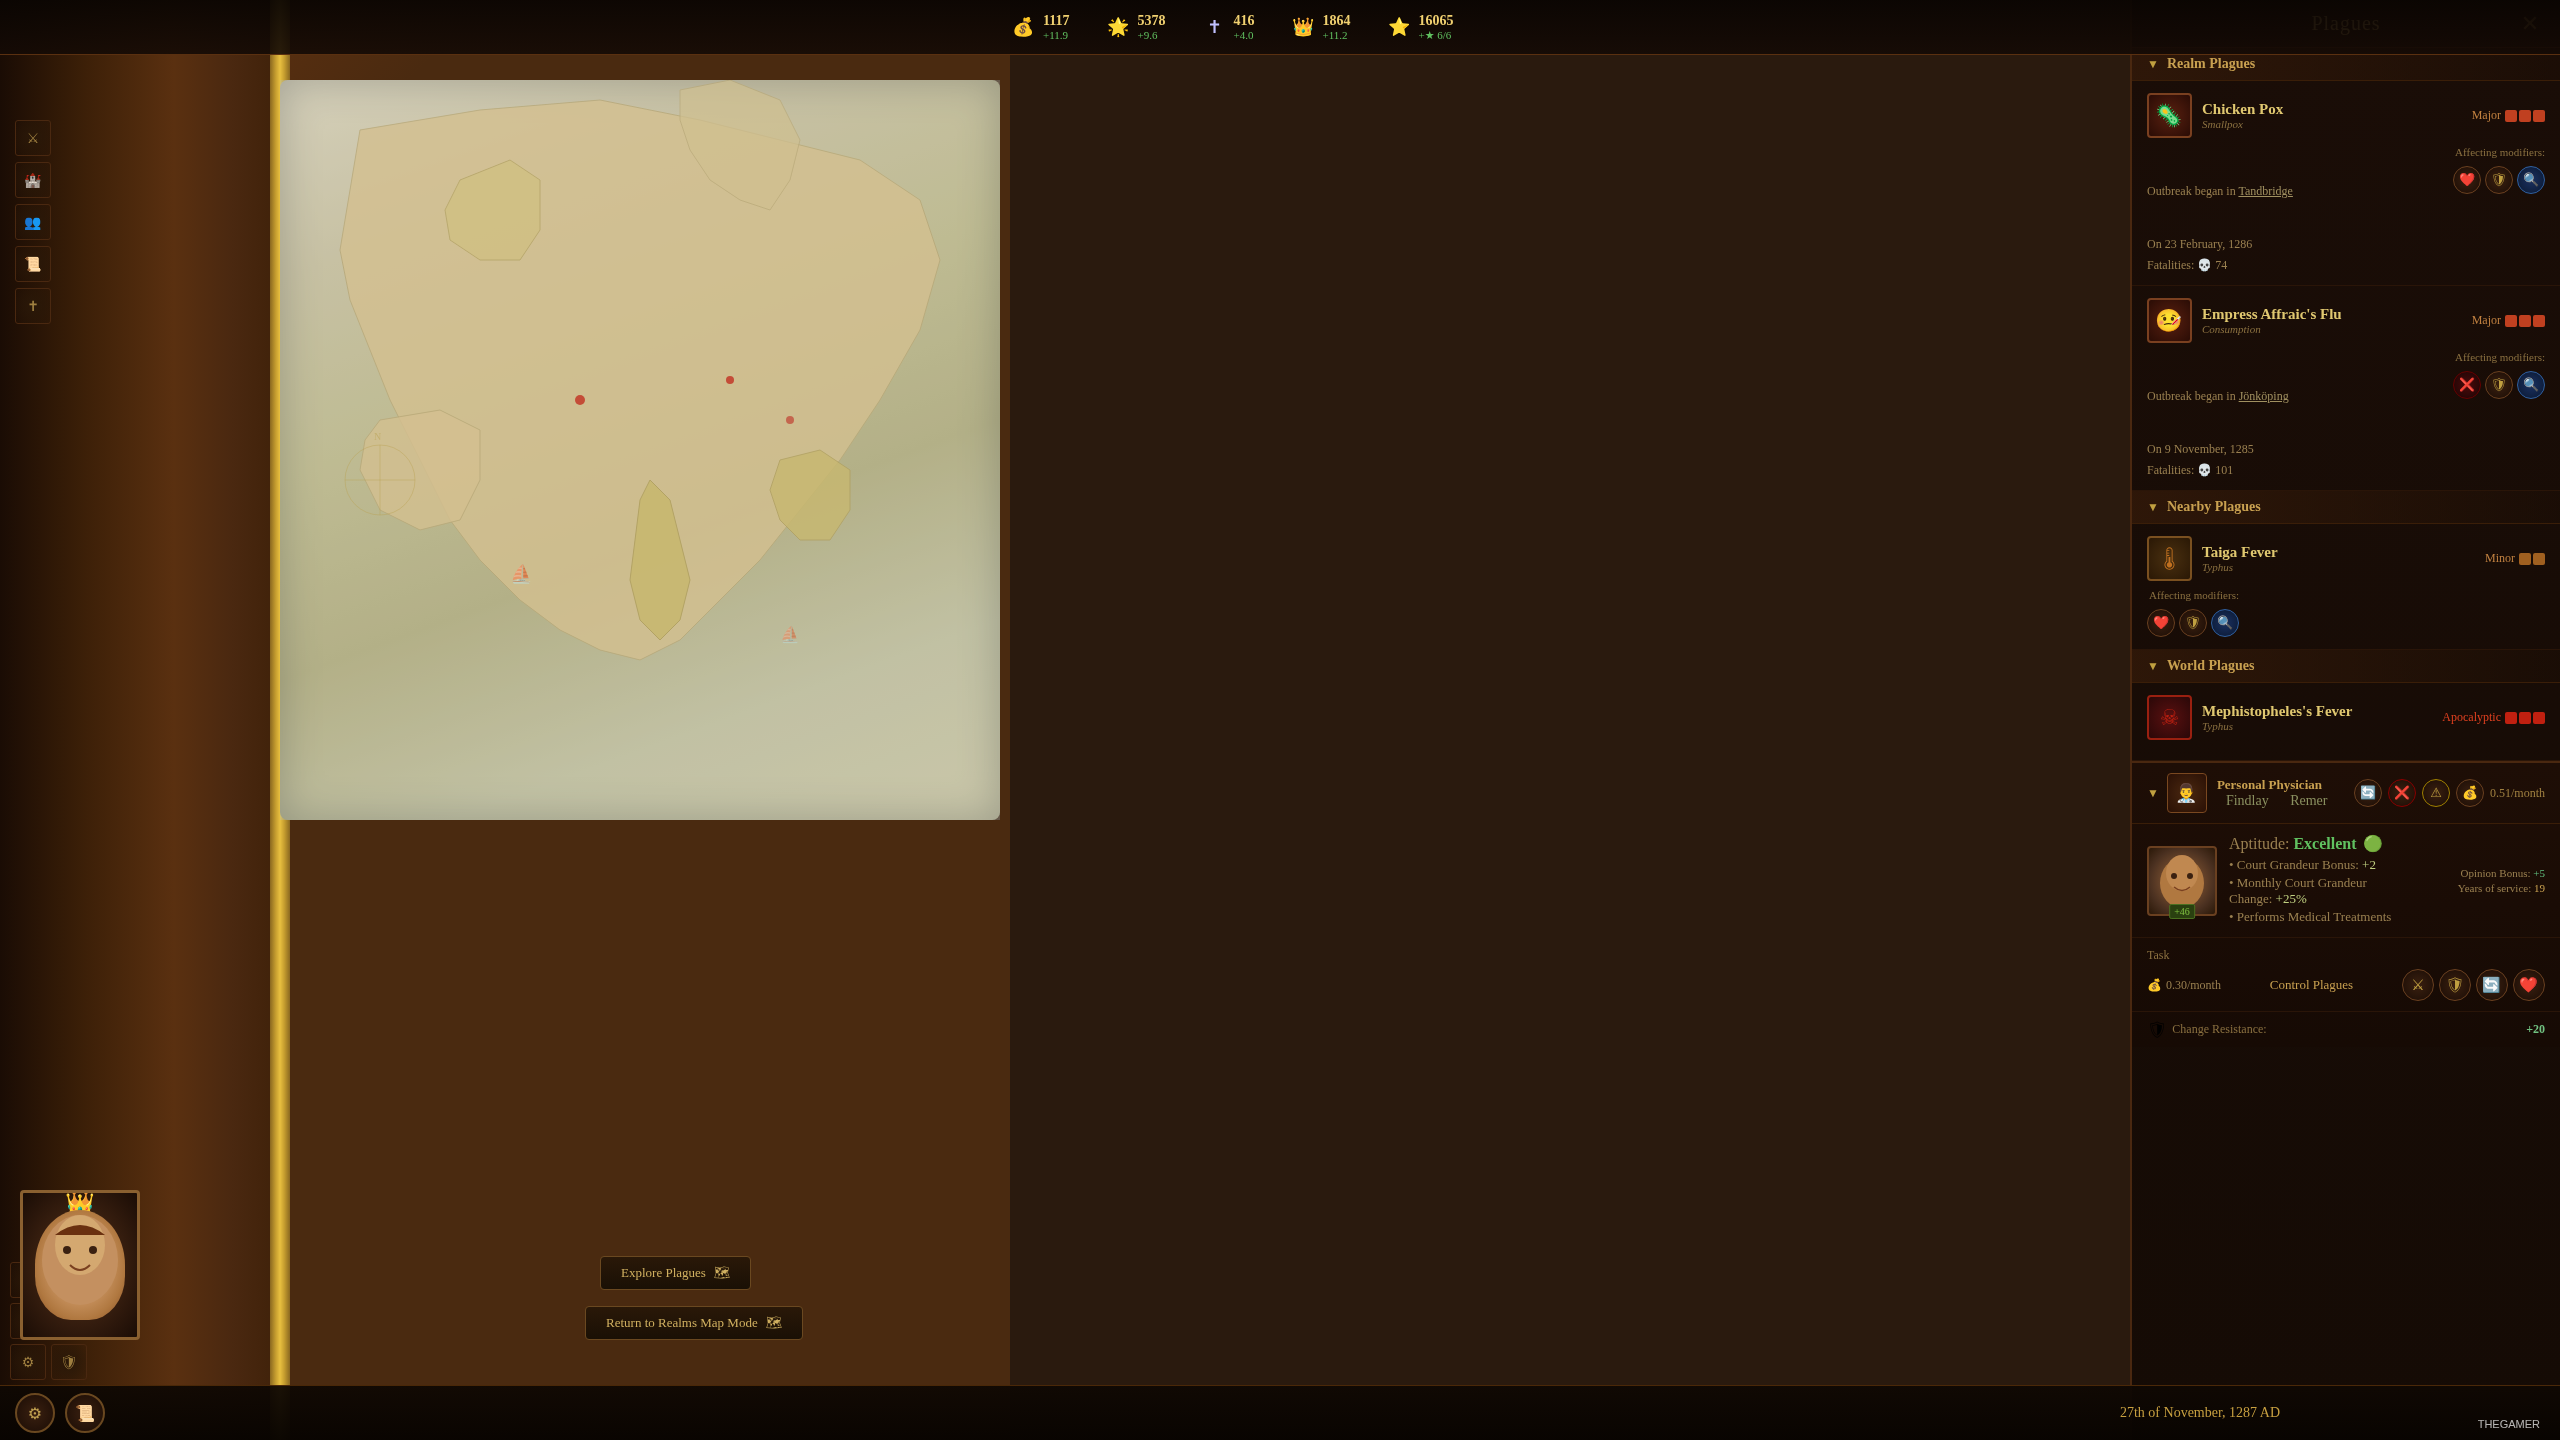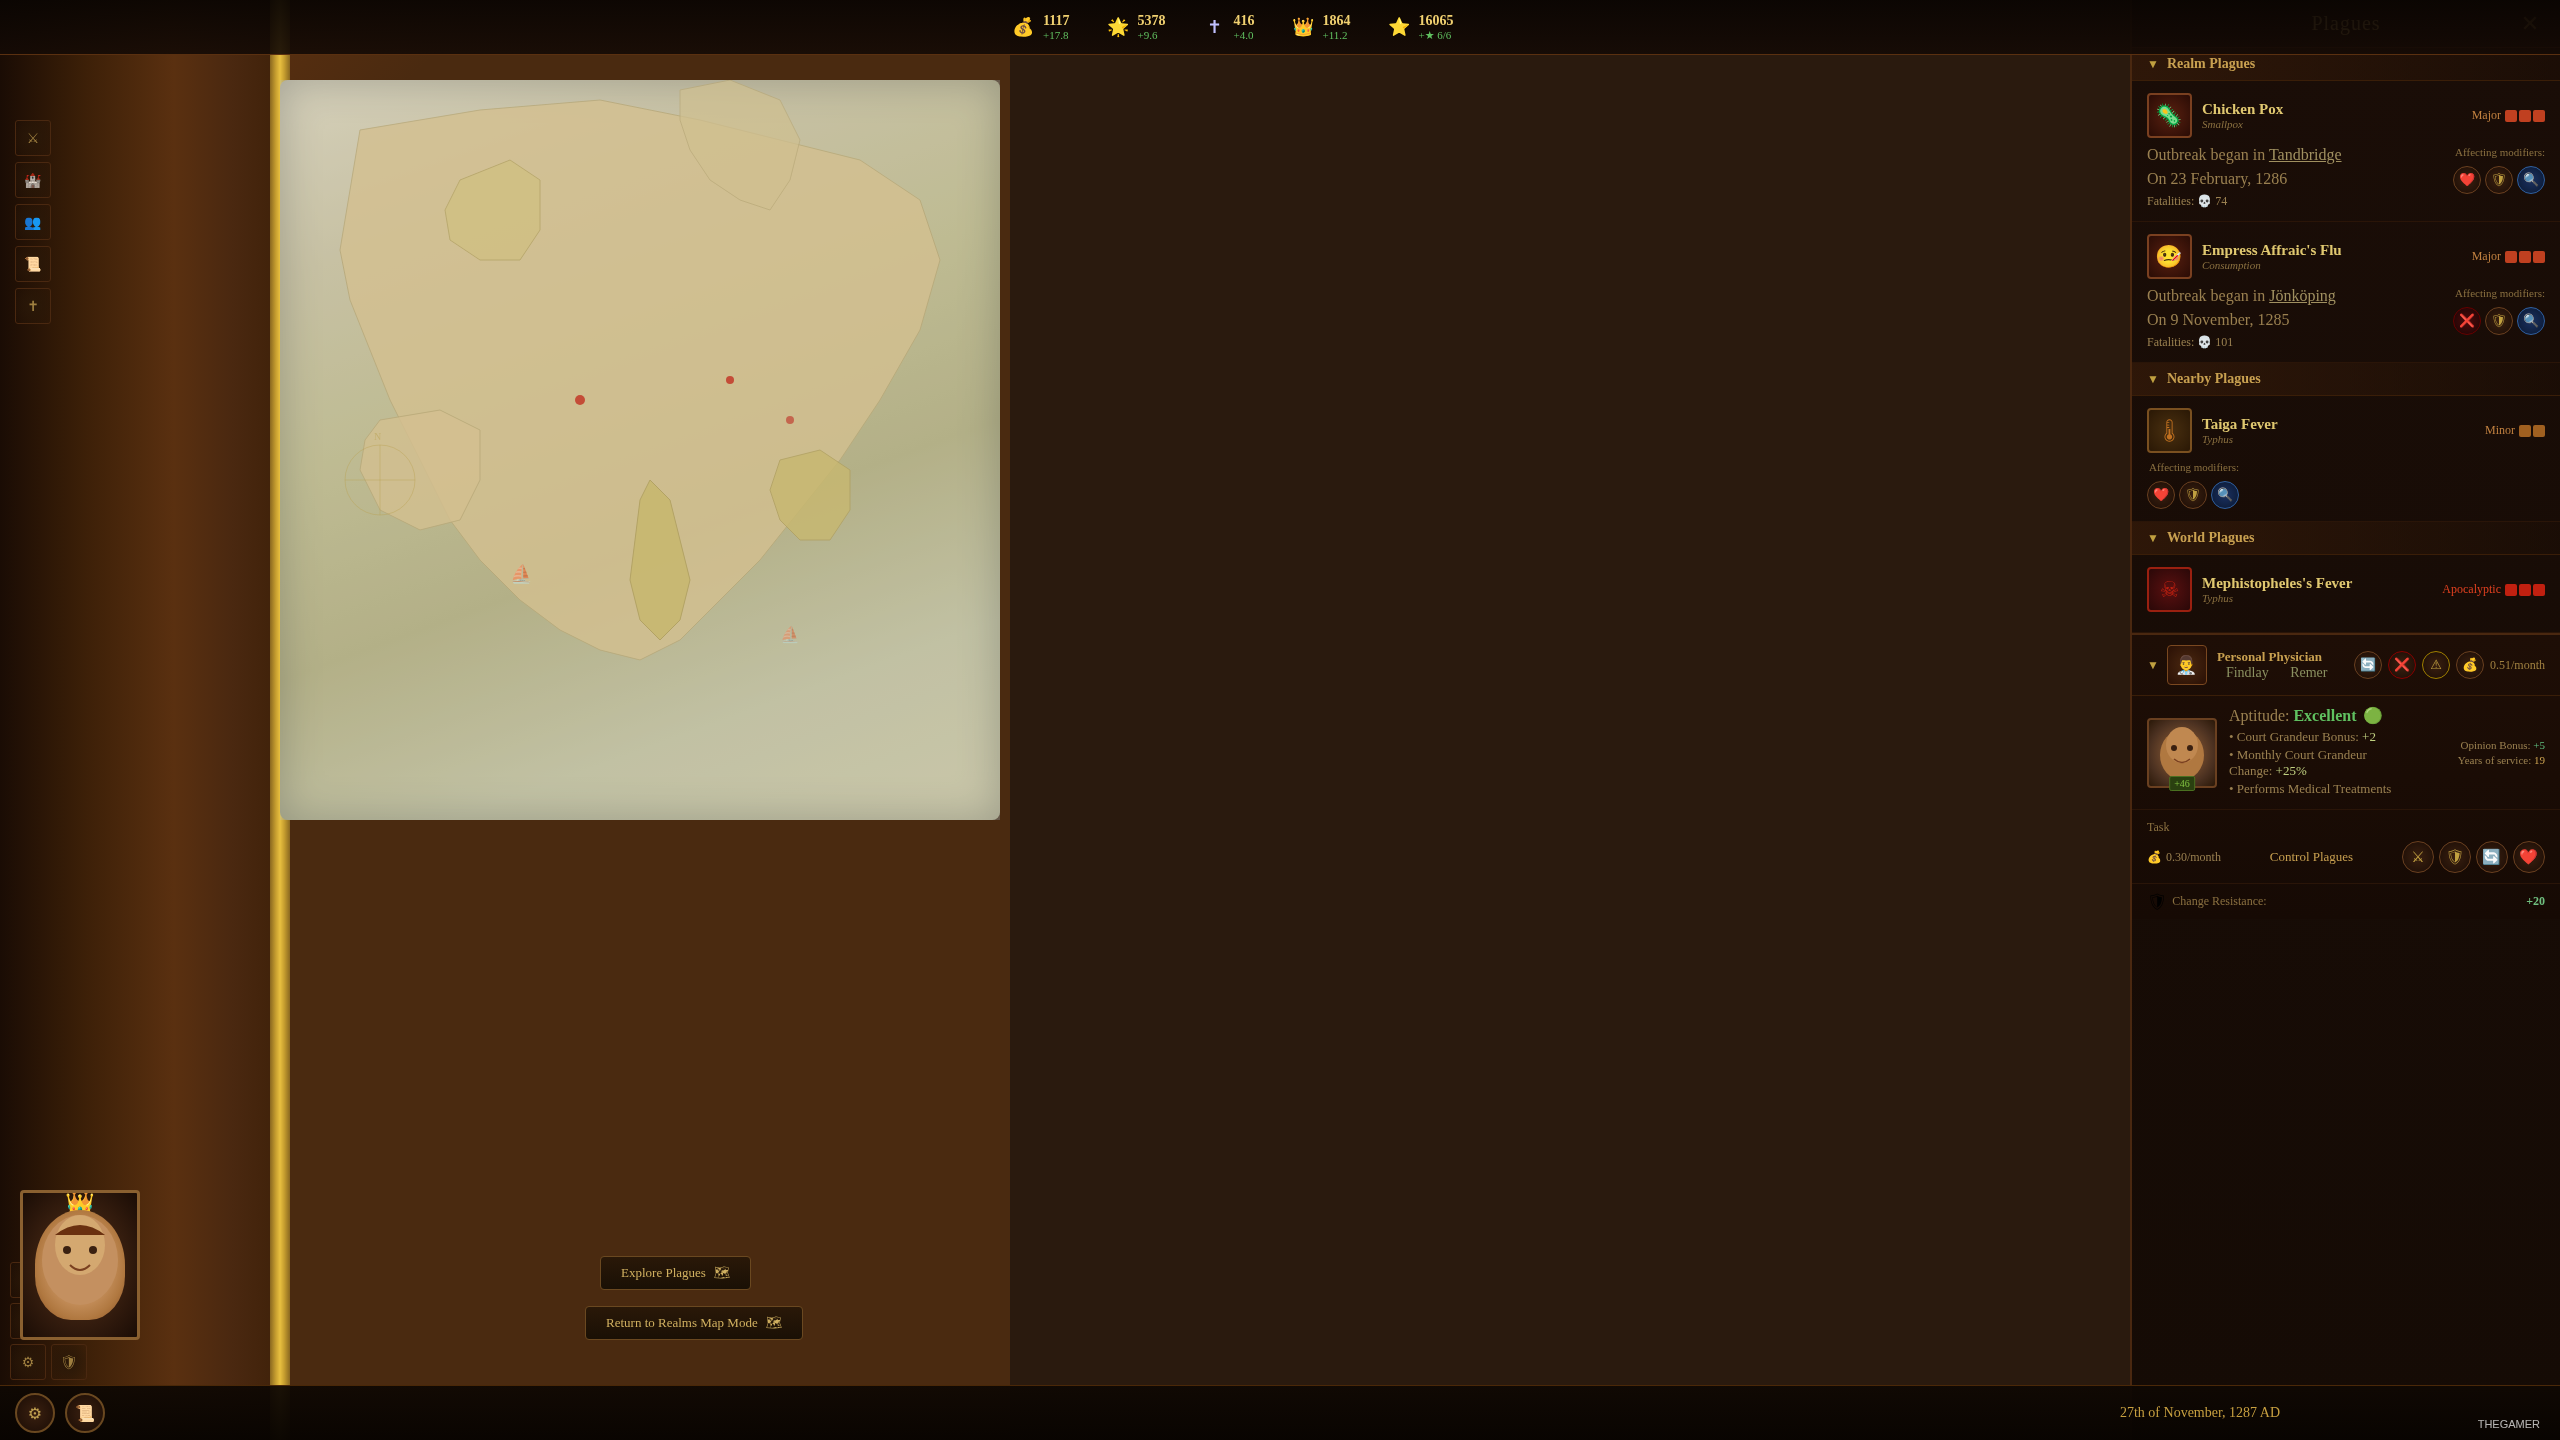--- a/index.html
+++ b/index.html
@@ -332,23 +332,24 @@
     }
 
     .sev-icon {
       width: 12px;
       height: 12px;
       background: #c04020;
       border-radius: 2px;
     }
 
     .plague-details {
-      font-size: 16px;
+      font-size: 12px;
       color: #9a8050;
       margin-bottom: 6px;
+      margin-top: 38px;
     }
 
     .plague-details a {
       color: #a09060;
       text-decoration: underline;
       cursor: pointer;
     }
 
     .plague-details-row {
       display: flex;
@@ -776,21 +777,21 @@
   </div>
 
   <div style="position:absolute; top:2px; left:50%; transform:translateX(-430px); display:flex; gap:20px; align-items:center;">
   </div>
 
   <div style="position:absolute; left:1010px; display:flex; gap:15px; align-items:center; height:55px;">
     <div class="top-resource">
       <div class="icon res-icon-coin">💰</div>
       <div class="value">
         <span class="main-val">1117</span>
-        <span class="change-val">+17.8</span>
+        <span class="change-val">+11.9</span>
       </div>
     </div>
     <div class="top-resource">
       <div class="icon" style="color:#d4a030;">🌟</div>
       <div class="value">
         <span class="main-val">5378</span>
         <span class="change-val">+9.6</span>
       </div>
     </div>
     <div class="top-resource">

